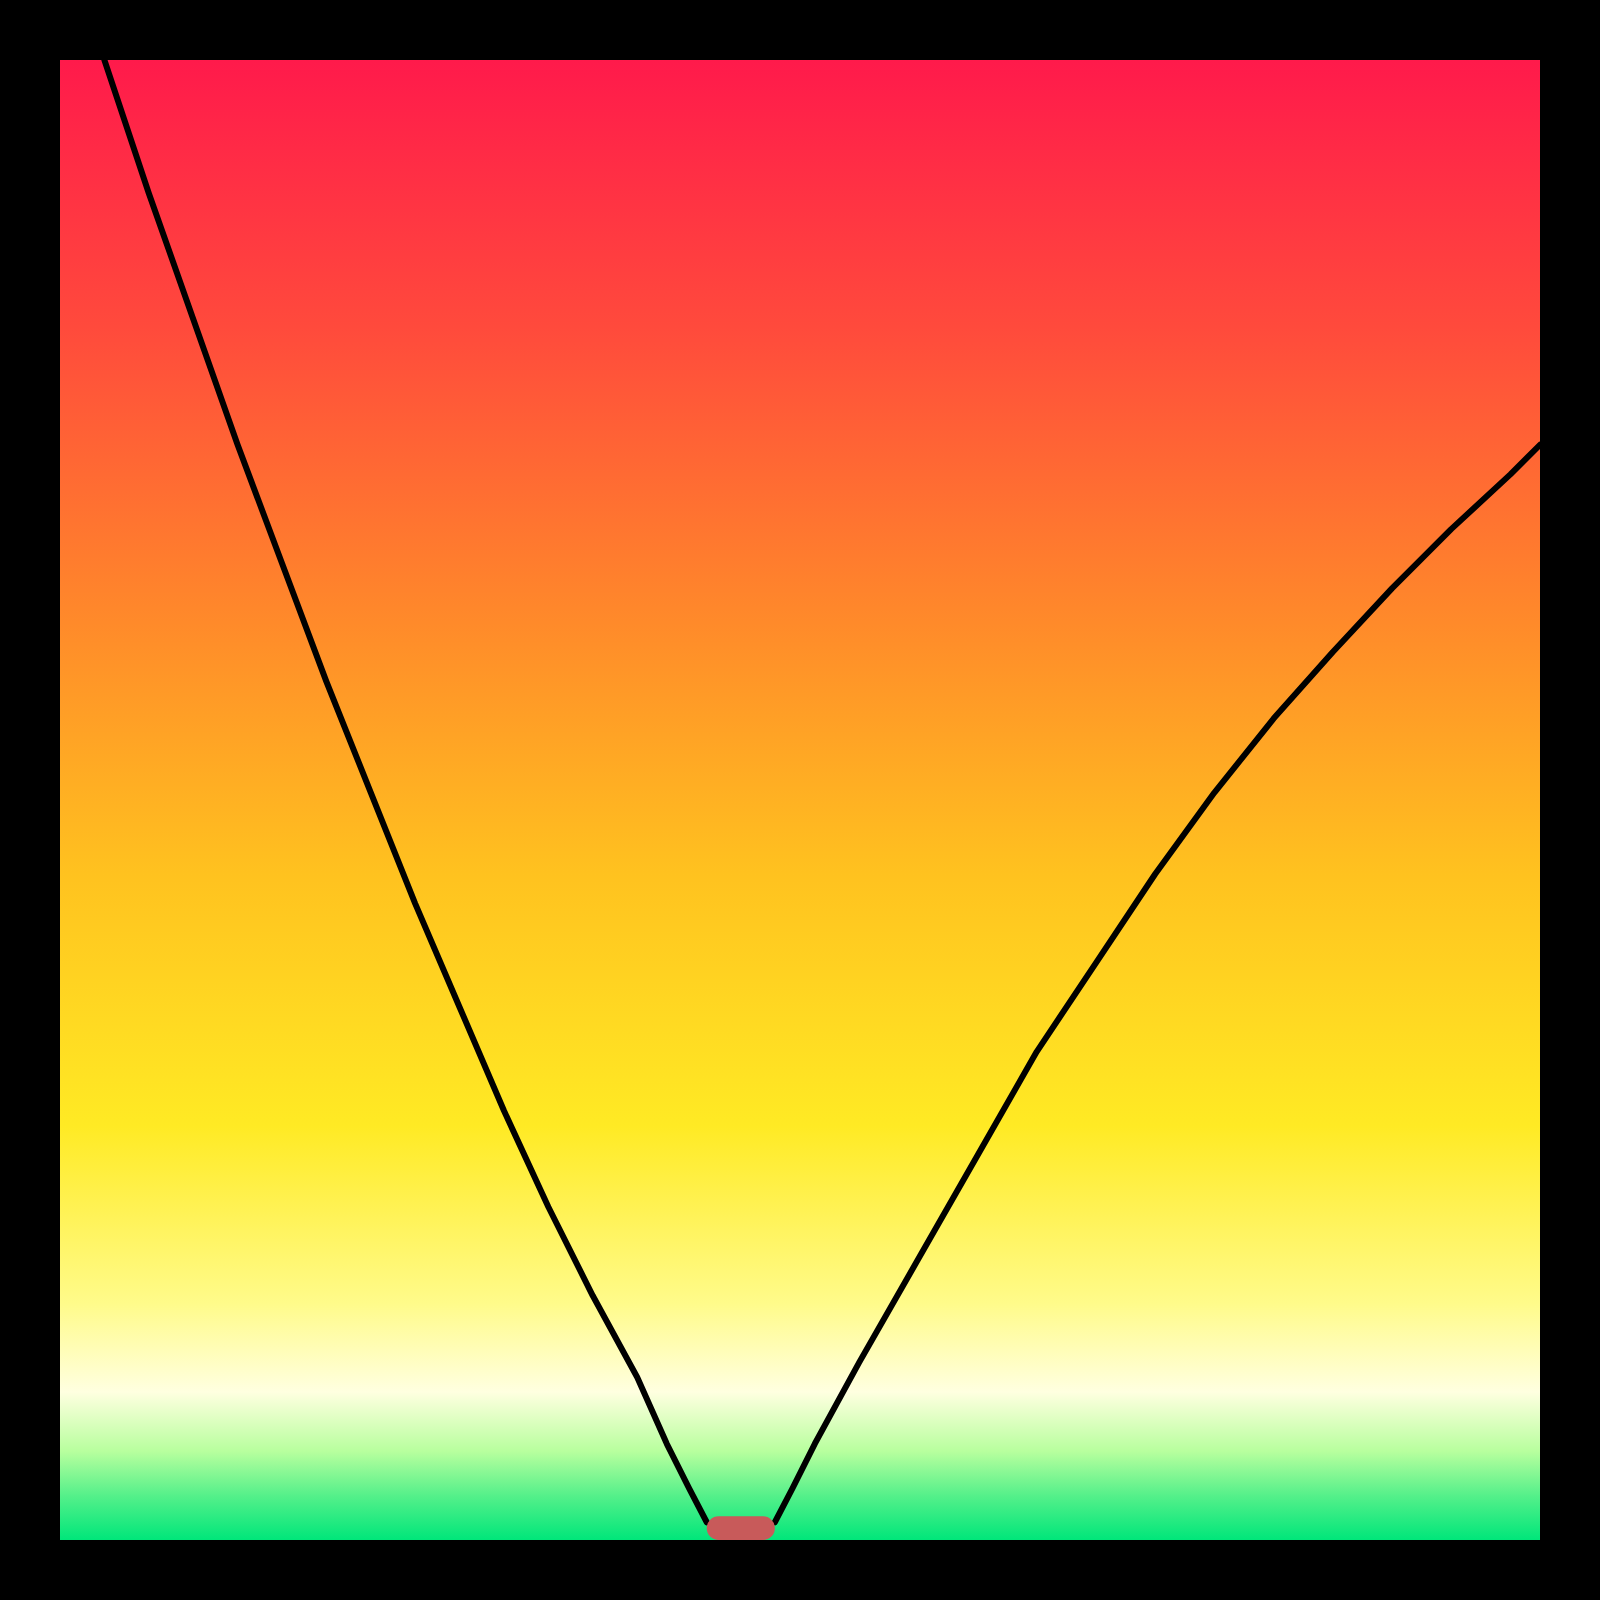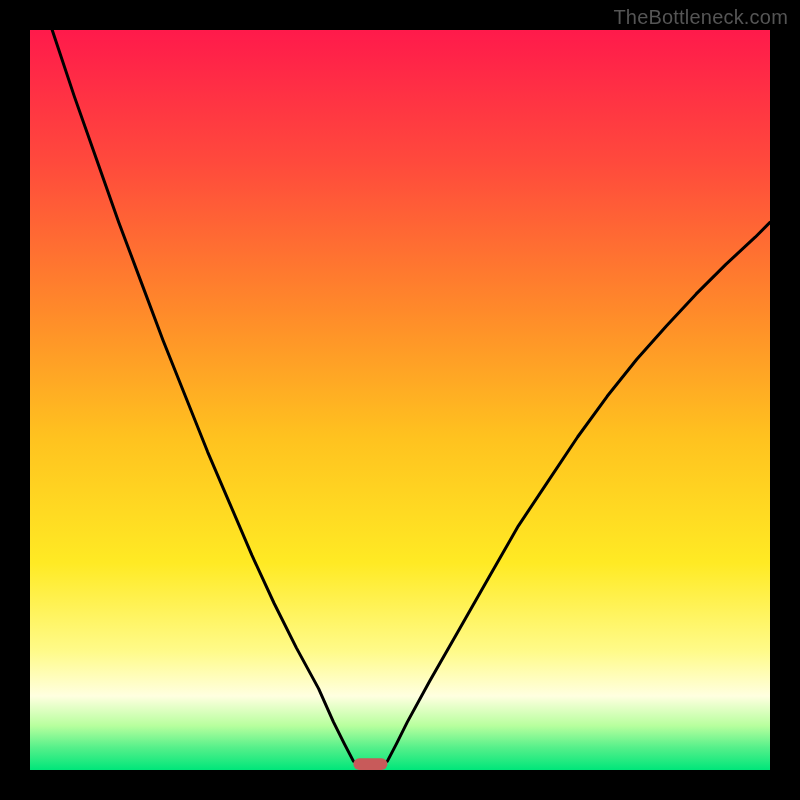--- a/index.html
+++ b/index.html
@@ -32,21 +32,20 @@
     font-weight: 500;
     letter-spacing: 0.2px;
     font-family: Arial, sans-serif;
   }
   svg { display: block; }
 </style>
 </head>
 <body>
 
 <div class="outer">
-  <div class="watermark">TheBottleneck.com</div>
   <div class="plot">
     <svg id="chart-svg" width="740" height="740" viewBox="0 0 740 740">
       <defs>
         <linearGradient id="bg-grad" x1="0" y1="0" x2="0" y2="1">
             <stop offset="0%" stop-color="#ff1a4b"></stop>
             <stop offset="18%" stop-color="#ff4a3c"></stop>
             <stop offset="38%" stop-color="#ff8a2a"></stop>
             <stop offset="55.00000000000001%" stop-color="#ffc21f"></stop>
             <stop offset="72%" stop-color="#ffea24"></stop>
             <stop offset="84%" stop-color="#fffb8a"></stop>

